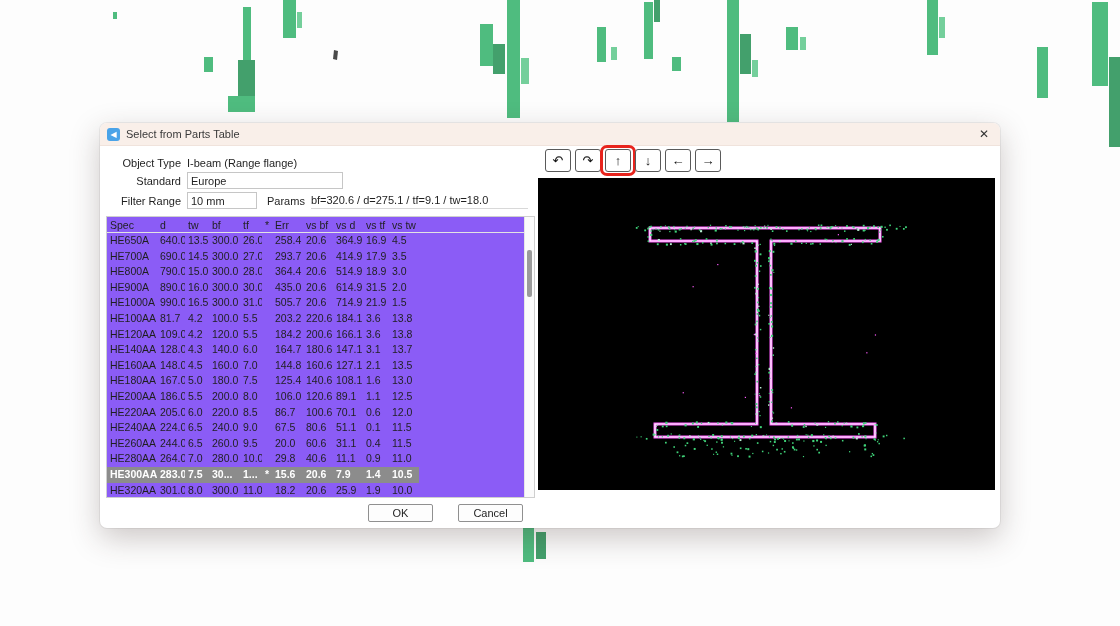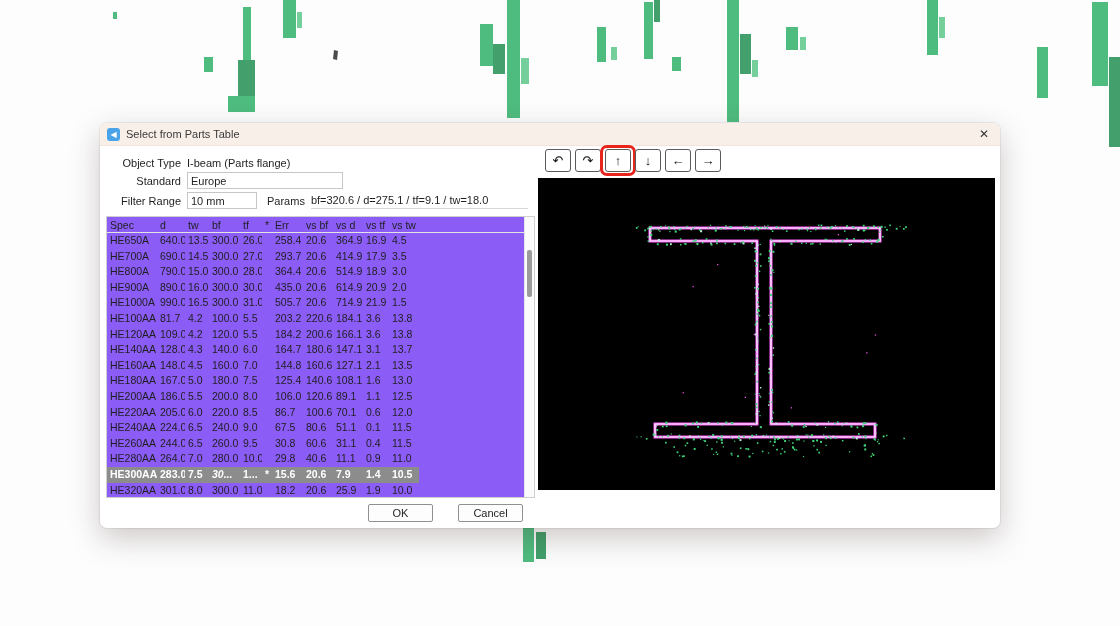--- a/index.html
+++ b/index.html
@@ -97,21 +97,21 @@
   <div class="dialog">
 
     <div class="titlebar">
       <span class="app-icon">◀</span>
       <span class="title">Select from Parts Table</span>
       <span class="close-btn">✕</span>
     </div>
 
     <div class="frow" style="top:31px">
       <span class="flabel">Object Type</span>
-      <span class="fvalue">I-beam (Parts flange)</span>
+      <span class="fvalue">I-beam (Range flange)</span>
     </div>
     <div class="frow" style="top:49px">
       <span class="flabel">Standard</span>
       <input class="finput standard" value="Europe" style="">
     </div>
     <div class="frow" style="top:69px">
       <span class="flabel">Filter Range</span>
       <input class="finput filter" value="10 mm" style="">
       <span class="params-label">Params</span>
       <span class="params-value">bf=320.6 / d=275.1 / tf=9.1 / tw=18.0</span>
@@ -174,21 +174,21 @@
           <div class="trow">
             <div class="tcell" style="width: 50px;">HE900A</div>
             <div class="tcell" style="width: 28px;">890.0</div>
             <div class="tcell" style="width: 24px;">16.0</div>
             <div class="tcell" style="width: 31px;">300.0</div>
             <div class="tcell" style="width: 22px;">30.0</div>
             <div class="tcell" style="width: 10px;"></div>
             <div class="tcell" style="width: 31px;">435.0</div>
             <div class="tcell" style="width: 30px;">20.6</div>
             <div class="tcell" style="width: 30px;">614.9</div>
-            <div class="tcell" style="width: 26px;">20.9</div>
+            <div class="tcell" style="width: 26px;">31.5</div>
             <div class="tcell" style="width: 30px;">2.0</div>
           </div>
           <div class="trow">
             <div class="tcell" style="width: 50px;">HE1000A</div>
             <div class="tcell" style="width: 28px;">990.0</div>
             <div class="tcell" style="width: 24px;">16.5</div>
             <div class="tcell" style="width: 31px;">300.0</div>
             <div class="tcell" style="width: 22px;">31.0</div>
             <div class="tcell" style="width: 10px;"></div>
             <div class="tcell" style="width: 31px;">505.7</div>
@@ -301,21 +301,21 @@
             <div class="tcell" style="width: 26px;">0.1</div>
             <div class="tcell" style="width: 30px;">11.5</div>
           </div>
           <div class="trow">
             <div class="tcell" style="width: 50px;">HE260AA</div>
             <div class="tcell" style="width: 28px;">244.0</div>
             <div class="tcell" style="width: 24px;">6.5</div>
             <div class="tcell" style="width: 31px;">260.0</div>
             <div class="tcell" style="width: 22px;">9.5</div>
             <div class="tcell" style="width: 10px;"></div>
-            <div class="tcell" style="width: 31px;">30.8</div>
+            <div class="tcell" style="width: 31px;">20.0</div>
             <div class="tcell" style="width: 30px;">60.6</div>
             <div class="tcell" style="width: 30px;">31.1</div>
             <div class="tcell" style="width: 26px;">0.4</div>
             <div class="tcell" style="width: 30px;">11.5</div>
           </div>
           <div class="trow">
             <div class="tcell" style="width: 50px;">HE280AA</div>
             <div class="tcell" style="width: 28px;">264.0</div>
             <div class="tcell" style="width: 24px;">7.0</div>
             <div class="tcell" style="width: 31px;">280.0</div>
@@ -324,21 +324,21 @@
             <div class="tcell" style="width: 31px;">29.8</div>
             <div class="tcell" style="width: 30px;">40.6</div>
             <div class="tcell" style="width: 30px;">11.1</div>
             <div class="tcell" style="width: 26px;">0.9</div>
             <div class="tcell" style="width: 30px;">11.0</div>
           </div>
           <div class="trow selected">
             <div class="tcell" style="width: 50px;">HE300AA</div>
             <div class="tcell" style="width: 28px;">283.0</div>
             <div class="tcell" style="width: 24px;">7.5</div>
-            <div class="tcell" style="width: 31px; font-style: italic;">30...</div>
+            <div class="tcell" style="width: 31px;">30...</div>
             <div class="tcell" style="width: 22px;">1...</div>
             <div class="tcell" style="width: 10px;">*</div>
             <div class="tcell" style="width: 31px;">15.6</div>
             <div class="tcell" style="width: 30px;">20.6</div>
             <div class="tcell" style="width: 30px;">7.9</div>
             <div class="tcell" style="width: 26px;">1.4</div>
             <div class="tcell" style="width: 30px;">10.5</div>
           </div>
           <div class="trow">
             <div class="tcell" style="width: 50px;">HE320AA</div>

